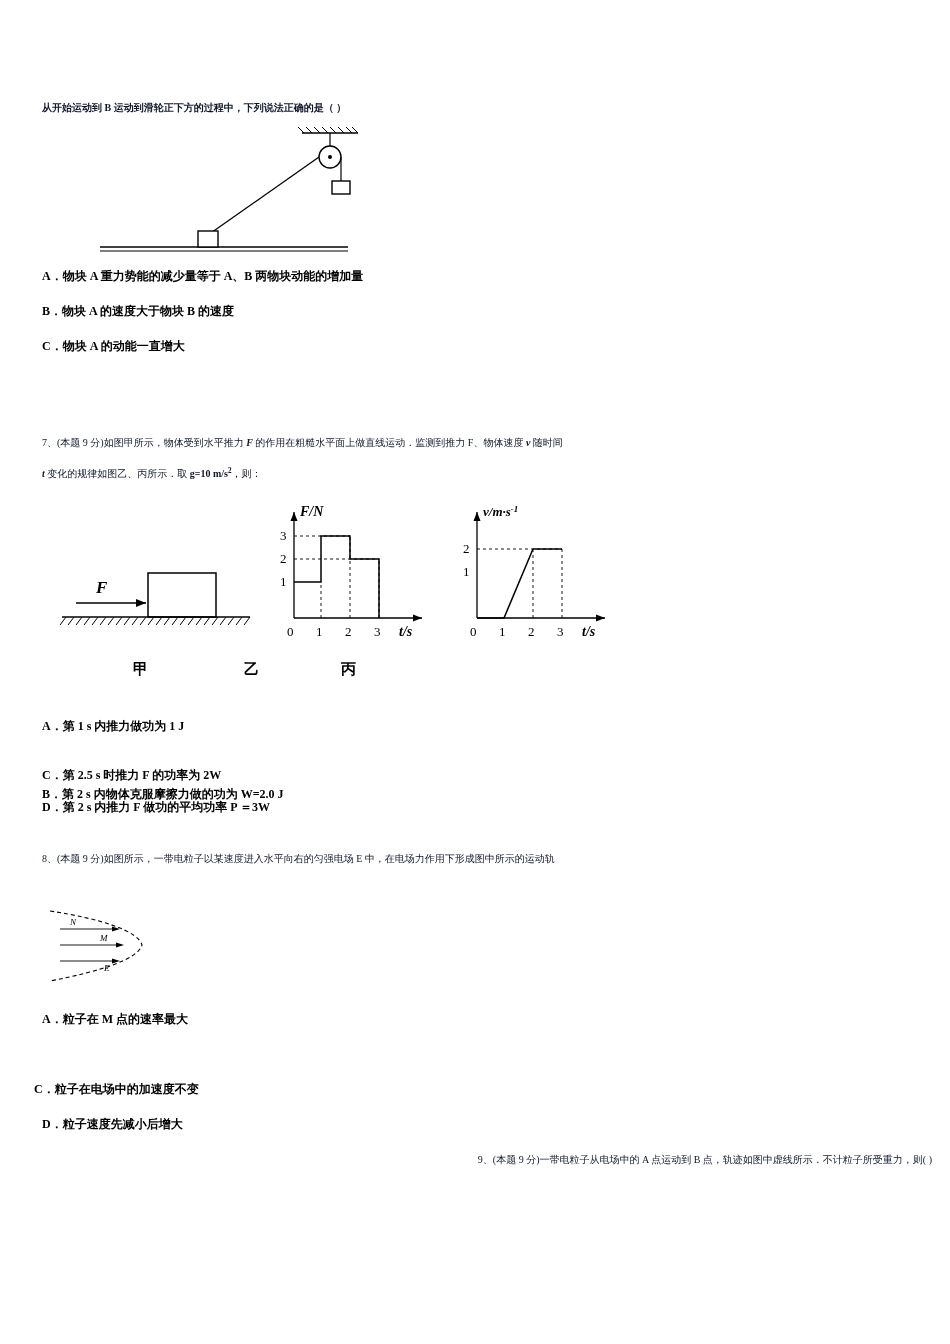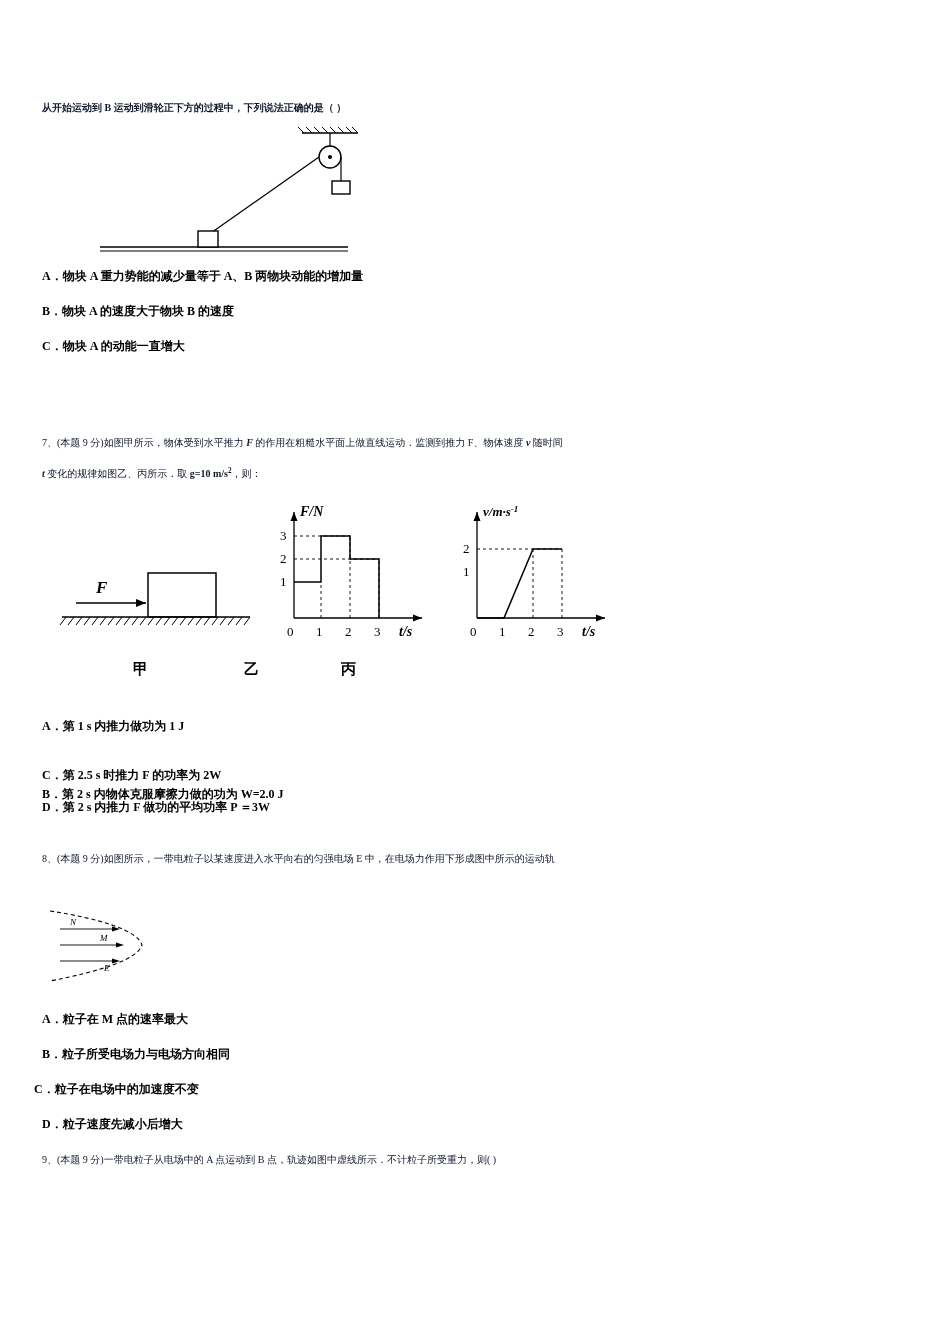--- a/index.html
+++ b/index.html
@@ -206,21 +206,20 @@
     </g>
     <polygon points="78,24 70,21.5 70,26.5" fill="#000"></polygon>
     <polygon points="82,40 74,37.5 74,42.5" fill="#000"></polygon>
     <polygon points="78,56 70,53.5 70,58.5" fill="#000"></polygon>
     <text x="28" y="20" font-family="'Liberation Serif',serif" font-size="9" font-style="italic">N</text>
     <text x="58" y="36" font-family="'Liberation Serif',serif" font-size="9" font-style="italic">M</text>
     <text x="62" y="66" font-family="'Liberation Serif',serif" font-size="9" font-style="italic">E</text>
   </svg>
 
   <div class="opt" style="left:42px; top:1011px;">A．粒子在 M 点的速率最大</div>
-  <div class="opt" style="left:42px; top:1046px;">B．粒子所受电场力与电场方向相同</div>
   <div class="opt" style="left:34px; top:1081px;">C．粒子在电场中的加速度不变</div>
   <div class="opt" style="left:42px; top:1116px;">D．粒子速度先减小后增大</div>
 
-  <div class="q-text" style="left:42px; top:1152px; width:890px;">
+  <div class="q-text" style="left:42px; top:1152px; width:890px;text-align:right;">
     <span>9、</span><span>(本题 9 分)</span><span>一带电粒子从电场中的 A 点运动到 B 点，轨迹如图中虚线所示．不计粒子所受重力，则(        )</span>
   </div>
 
 </div>
 
 </body></html>

